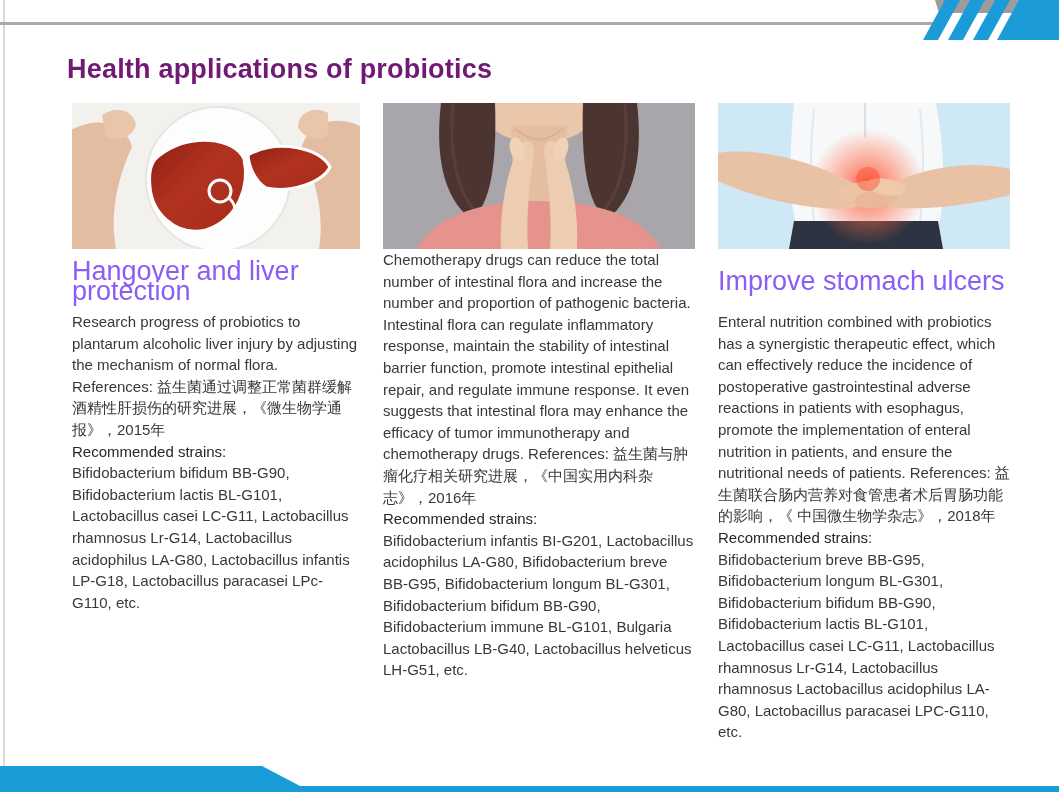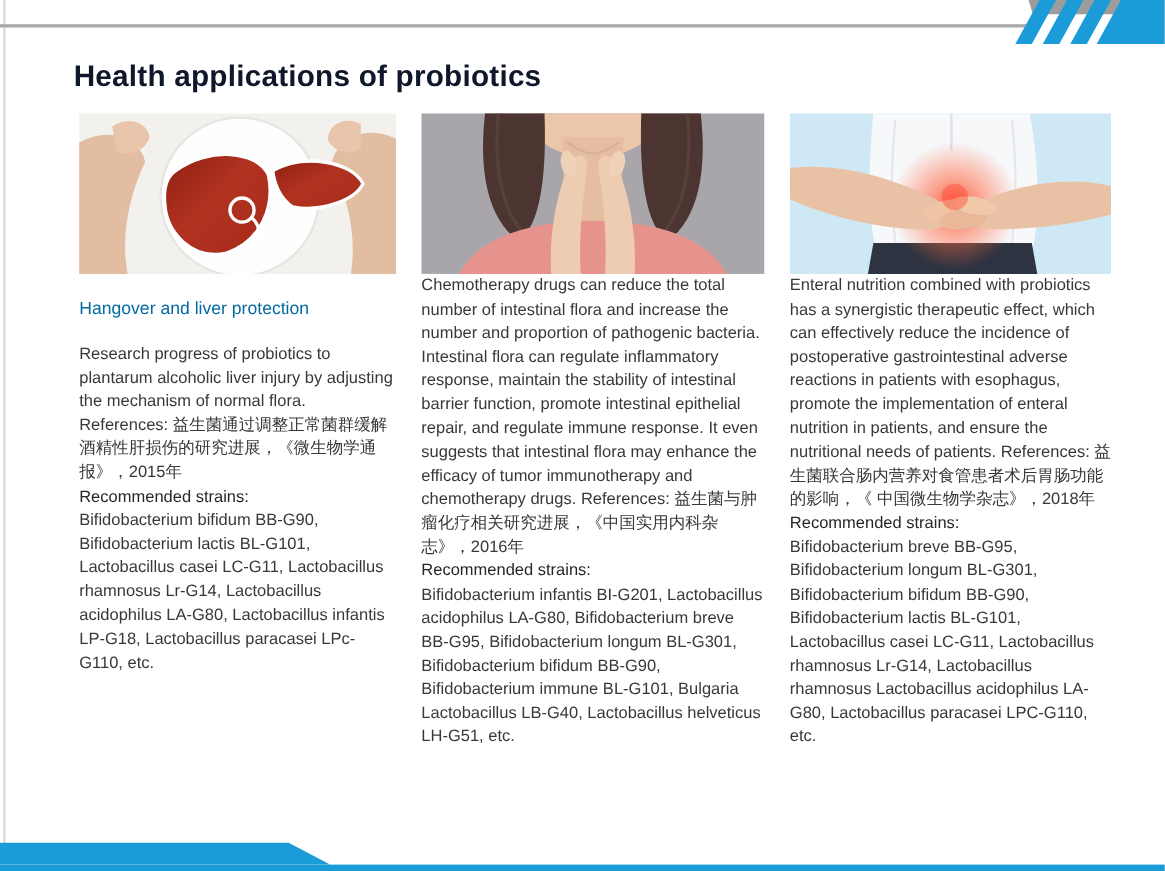--- a/index.html
+++ b/index.html
@@ -18,38 +18,38 @@
   }
   .top-line {
     position:absolute; left:0; top:22px; width:945px; height:3px;
     background:#a9a9a9;
   }
   .corner-decor { position:absolute; top:0; right:0; width:210px; height:46px; }
   .bottom-decor { position:absolute; left:0; bottom:0; width:1059px; height:26px; }
 
   h1.page-title {
     margin:54px 0 18px 67px;
-    font-size:27px; font-weight:bold; color:#0f172a;
+    font-size:27px; font-weight:bold; color:#701a75;
     letter-spacing:0.2px;
   }
 
   .cards { display:flex; gap:23px; padding-left:72px; }
   .card { display:flex; flex-direction:column; }
   .card-1 { width:288px; }
   .card-2 { width:312px; }
   .card-3 { width:292px; }
 
   .card-image { display:block; width:100%; height:146px; }
 
   h2.card-heading {
     margin:11px 0 9px 0;
     min-height:42px;
     display:flex; align-items:center;
-    font-size:16px; font-weight:normal; line-height:20px;
-    color:#0369a1;
+    font-size:27px; font-weight:normal; line-height:20px;
+    color:#8b5cf6;
   }
 
   p.card-description, p.strains-list {
     margin:0; font-size:15px; line-height:21.6px; color:#383838;
   }
   p.strains-label {
     margin:0; font-size:15px; line-height:21.6px;
     font-weight:normal; color:#262626;
   }
 </style>
@@ -149,20 +149,21 @@
         <circle cx="150" cy="84" r="58" fill="url(#painGlow)"></circle>
 
         <path d="M0,50 C42,44 92,58 132,78 C150,88 150,104 128,106 C84,106 34,94 0,78 Z" fill="#e9c2a6"></path>
         <path d="M292,66 C250,56 206,66 172,80 C156,88 160,103 178,105 C218,107 262,100 292,92 Z" fill="#e9c2a6"></path>
 
         <ellipse cx="142" cy="88" rx="22" ry="9" fill="#eec4a4" transform="rotate(-12 142 88)"></ellipse>
         <ellipse cx="158" cy="96" rx="22" ry="9" fill="#e8b898" transform="rotate(-8 158 96)"></ellipse>
         <ellipse cx="168" cy="84" rx="20" ry="8" fill="#f0c9a9" transform="rotate(10 168 84)"></ellipse>
         <circle cx="150" cy="76" r="12" fill="#ff4a2e" opacity="0.45"></circle>
       </svg>
+      <h2 class="card-heading">Improve stomach ulcers</h2>
       <p class="card-description">Enteral nutrition combined with probiotics has a synergistic therapeutic effect, which can effectively reduce the incidence of postoperative gastrointestinal adverse reactions in patients with esophagus, promote the implementation of enteral nutrition in patients, and ensure the nutritional needs of patients. References: 益生菌联合肠内营养对食管患者术后胃肠功能的影响，《 中国微生物学杂志》，2018年</p>
       <p class="strains-label">Recommended strains:</p>
       <p class="strains-list">Bifidobacterium breve BB-G95, Bifidobacterium longum BL-G301, Bifidobacterium bifidum BB-G90, Bifidobacterium lactis BL-G101, Lactobacillus casei LC-G11, Lactobacillus rhamnosus Lr-G14, Lactobacillus rhamnosus Lactobacillus acidophilus LA-G80, Lactobacillus paracasei LPC-G110, etc.</p>
     </section>
 
   </div>
 
   <svg class="bottom-decor" viewBox="0 0 1059 26" aria-hidden="true">
     <polygon points="0,0 262,0 300,20 0,20" fill="#1a9cd8"></polygon>
     <rect x="0" y="20" width="1059" height="6" fill="#1a9cd8"></rect>

